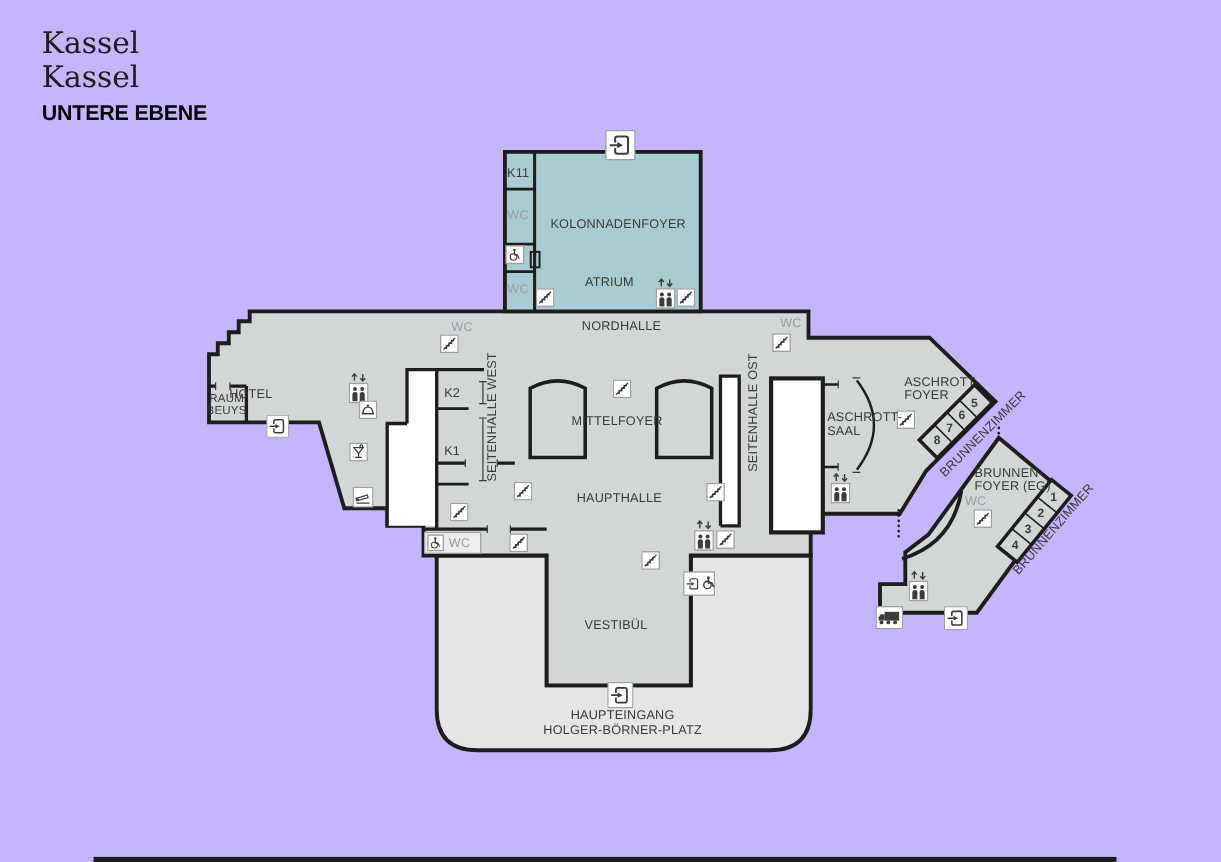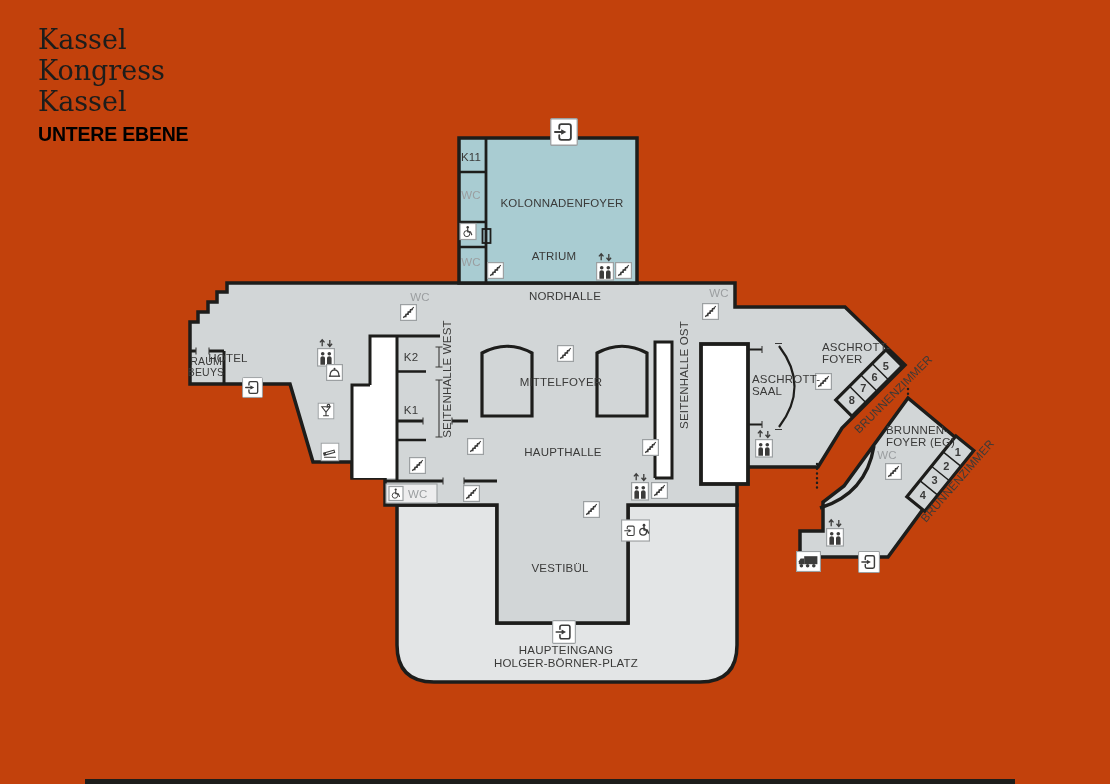--- a/index.html
+++ b/index.html
@@ -1,16 +1,16 @@
 <!DOCTYPE html>
 <html style="--foyer_teal: #a9ccd2; --hall_gray: #d2d6d7; --plaza_gray: #e3e5e6; --wall_black: #1d1d1b; --label_dark: #3a3a39; --label_gray: #9b9ea0; --icon_border: #9ca0a2; --icon_glyph: #3c3c3b;"><head>
 <meta charset="utf-8">
 <style>
   html,body{margin:0;padding:0;background:#fff;}
-  .stage{position:relative;width:1110px;height:784px;background:#c2410c;overflow:hidden;
+  .stage{position:relative;width:1110px;height:784px;background:#c4b5fd;overflow:hidden;
          font-family:"Liberation Sans",sans-serif;}
   .titleblock{position:absolute;left:38px;top:24px;}
   .brand-line{font-family:"DejaVu Serif",serif;font-size:27px;line-height:31px;color:var(--wall_black);}
   .level-line{font-family:"Liberation Sans",sans-serif;font-weight:bold;font-size:19.5px;
               letter-spacing:-0.2px;color:#000;margin-top:6px;text-align:right;}
   svg{position:absolute;left:0;top:0;}
   .region-hall{fill:var(--hall_gray);stroke:var(--wall_black);stroke-width:3.5;stroke-linejoin:miter;}
   .region-teal{fill:var(--foyer_teal);stroke:var(--wall_black);stroke-width:3.5;}
   .region-plaza{fill:var(--plaza_gray);stroke:var(--wall_black);stroke-width:3.5;}
   .arch{fill:var(--hall_gray);stroke:var(--wall_black);stroke-width:3.2;}
@@ -33,21 +33,20 @@
   .gf{fill:var(--icon_glyph);stroke:none;}
   .barfill{fill:var(--wall_black);}
 </style>
 </head>
 <body>
 
 <div class="stage">
 
   <div class="titleblock">
     <div class="brand-line">Kassel</div>
-    <div class="brand-line">Kongress</div>
     <div class="brand-line">Kassel</div>
     <div class="level-line">UNTERE EBENE</div>
   </div>
 
   <svg width="1110" height="784" viewBox="0 0 1110 784">
     <defs>
       <symbol id="sym-stairs" viewBox="0 0 17 17">
         <rect class="icon-box" x="0.6" y="0.6" width="15.8" height="15.8"></rect>
         <path class="thin" d="M3.2,13.8 L13.8,3.2"></path>
         <path class="g13" d="M3.6,12.6 h2.3 v-2.3 h2.3 v-2.3 h2.3 v-2.3 h2.3"></path>

